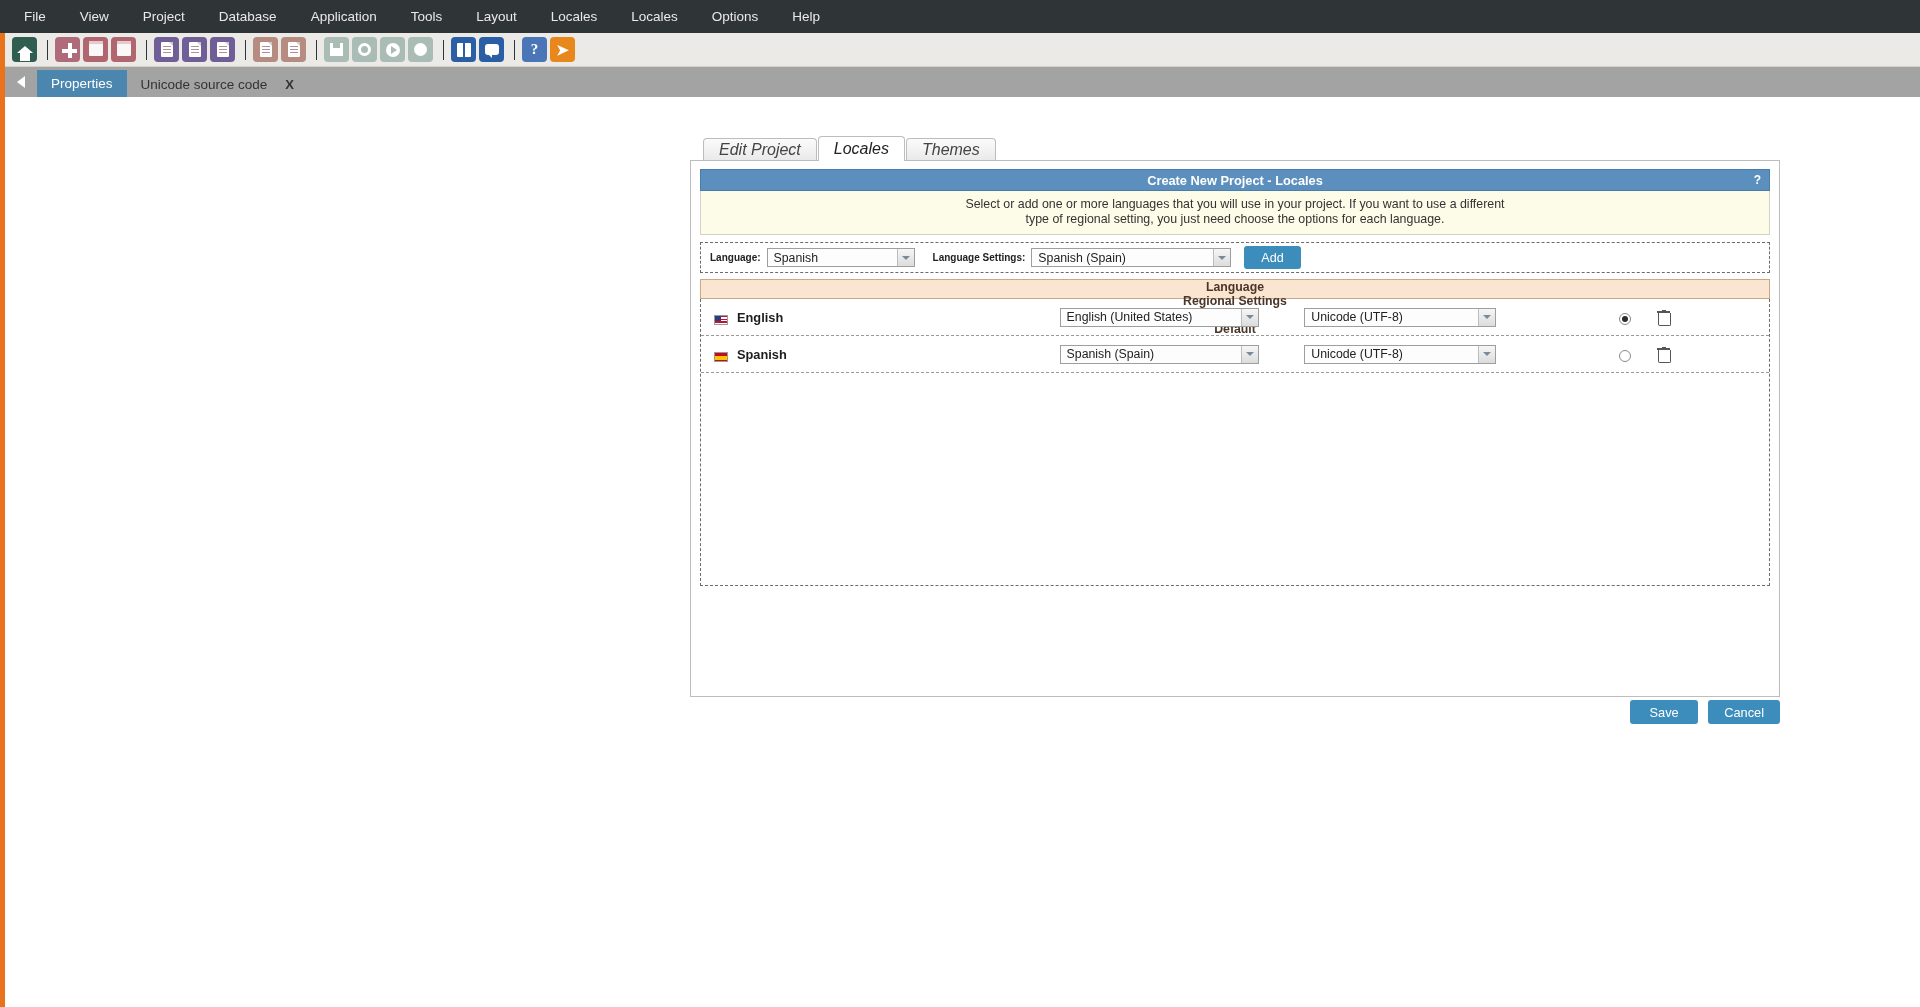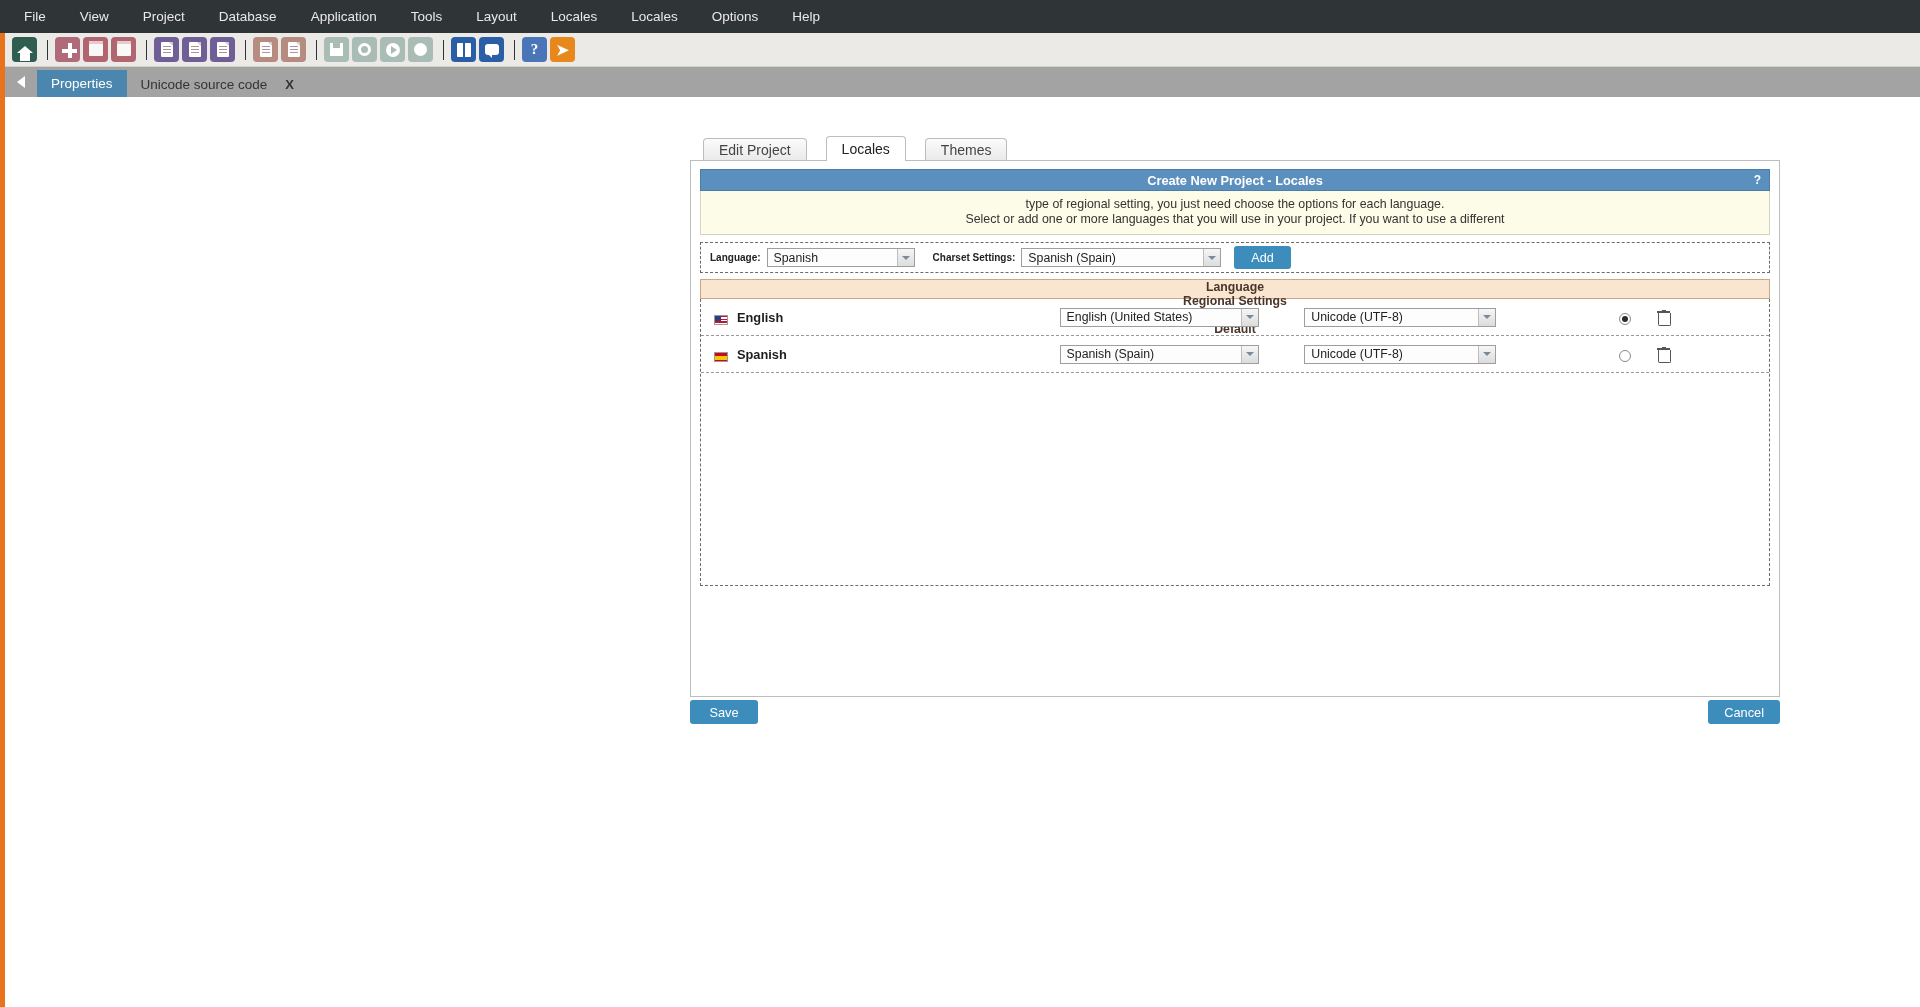--- a/index.html
+++ b/index.html
@@ -169,25 +169,25 @@
   }
 
   
   .dialog-wrap {
     position:absolute; left:690px; top:135px; width:1090px;
   }
 
   .tabs-row { display:flex; align-items:flex-end; height:25px; padding-left:13px;}
   .dtab {
     height:23px; line-height:22px; padding:0 15px;
-    font-size:14px; color:#444;
+    font-size:16px; color:#444;
     background:linear-gradient(#fbfbfb,#e9e9e9);
     border:1px solid #bdbdbd; border-bottom:none;
     border-radius:4px 4px 0 0;
-    margin-right:19px; cursor:pointer; position:relative; top:1px;
+    margin-right:1px; cursor:pointer; position:relative; top:1px;font-style:italic;
   }
   .dtab.active {
     background:#ffffff; color:#222; height:25px; line-height:24px;
     z-index:3;
   }
 
   .panel {
     border:1px solid #bdbdbd; background:#ffffff;
     padding:8px 9px 9px 9px;
     position:relative; z-index:1;
@@ -308,21 +308,21 @@
     content:""; position:absolute; left:0; top:1px; width:13px; height:2px;
     background:#555;
   }
   .trash i{
     position:absolute; left:4.5px; top:0; width:4px;height:2px; background:#555;
   }
 
   
   .footer {
     position:absolute; left:690px; top:700px; width:1090px;
-    display:flex; justify-content:space-between; gap:20px;
+    display:flex; justify-content:flex-end; gap:10px;
   }
   .btn-foot {
     height:24px; min-width:68px; padding:0 16px;
     background:#3c8dbc; color:#ffffff; font-size:12.8px;
     border:none; border-radius:3px; cursor:pointer;
     display:flex; align-items:center; justify-content:center;
   }
 
   
   .annot { position:absolute; left:0; top:0; width:1920px; height:1007px; pointer-events:none;}
@@ -476,33 +476,33 @@
   </div>
 
   <div class="panel">
 
     <div class="panel-title">
       <span>Create New Project - Locales</span>
       <span class="panel-help">?</span>
     </div>
 
     <div class="info-box">
+      <div>Select or add one or more languages that you will use in your project. If you want to use a different</div>
       <div>type of regional setting, you just need choose the options for each language.</div>
-      <div>Select or add one or more languages that you will use in your project. If you want to use a different</div>
     </div>
 
     <div class="selector-box">
       <span class="lbl">Language:</span>
       <div class="sel sel-lang">
         <span>Spanish</span>
         <span class="arrow-btn">
             <i></i>
           </span>
       </div>
-      <span class="lbl" style="margin-left:18px;">Charset Settings:</span>
+      <span class="lbl" style="margin-left:18px;">Language Settings:</span>
       <div class="sel sel-region-top">
         <span>Spanish (Spain)</span>
         <span class="arrow-btn">
             <i></i>
           </span>
       </div>
       <button class="btn-add">Add</button>
     </div>
 
     <div class="tbl">

